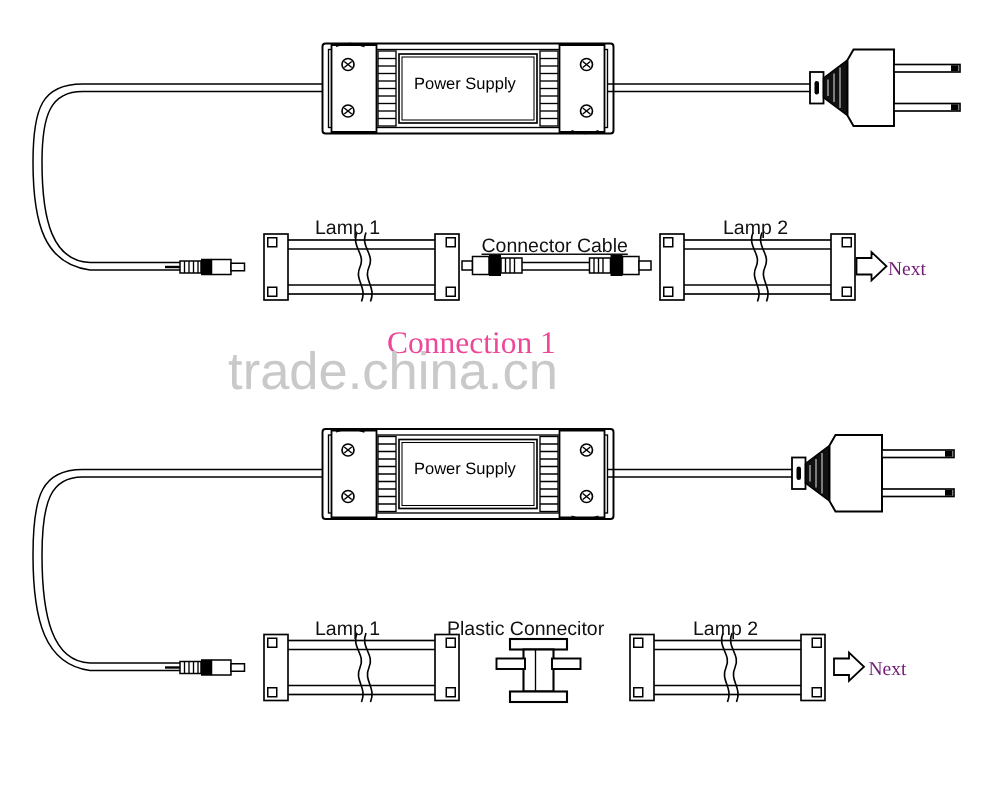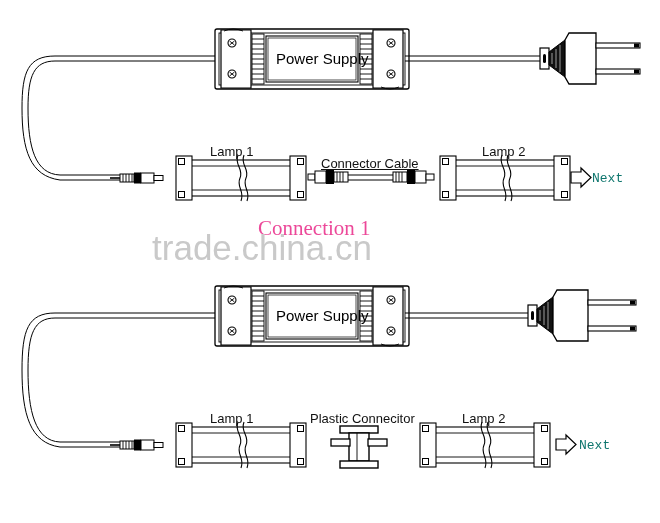--- a/index.html
+++ b/index.html
@@ -44,29 +44,29 @@
     position: absolute;
     font-family: "Liberation Serif", serif;
     font-size: 21px;
     line-height: 1;
     color: #ec4899;
     white-space: nowrap;
   }
   .ps-label {
     position: absolute;
     font-family: "Liberation Sans", sans-serif;
-    font-size: 15px;
+    font-size: 11px;
     color: #000;
     white-space: nowrap;
   }
   .next-label {
     position: absolute;
-    font-family: Liberation Mono, monospace;
+    font-family: Liberation Serif, serif;
     font-size: 13px;
-    color: #0f766e;
+    color: #701a75;
     white-space: nowrap;
   }
   #watermark {
     position: absolute;
     left: 0;
     top: 228px;
     width: 524px;
     text-align: center;
     font-family: "Liberation Sans", sans-serif;
     font-size: 35px;
@@ -373,21 +373,21 @@
 
       <g>
         <path d="M556 177 L566 177 L566 173 L576 182.5 L566 192 L566 188 L556 188 Z" fill="#ffffff" stroke="#000" stroke-width="1.2"></path>
       </g>
     </svg>
 
     <div class="ps-label" style="left:276px; top:45px;">Power Supply</div>
 
     <div class="lbl" style="left:210px; top:150px;">Lamp 1</div>
 
-    <div class="lbl" style="left:298px; top:150px;margin-left:12px;">Plastic Connecitor</div>
+    <div class="lbl" style="left:298px; top:150px;">Plastic Connecitor</div>
 
     <div class="lbl" style="left:462px; top:150px;">Lamp 2</div>
 
     <div class="next-label" style="left:579px; top:176px;">Next</div>
 
   </div>
 
   <div id="watermark">trade.china.cn</div>
 
 </div>

